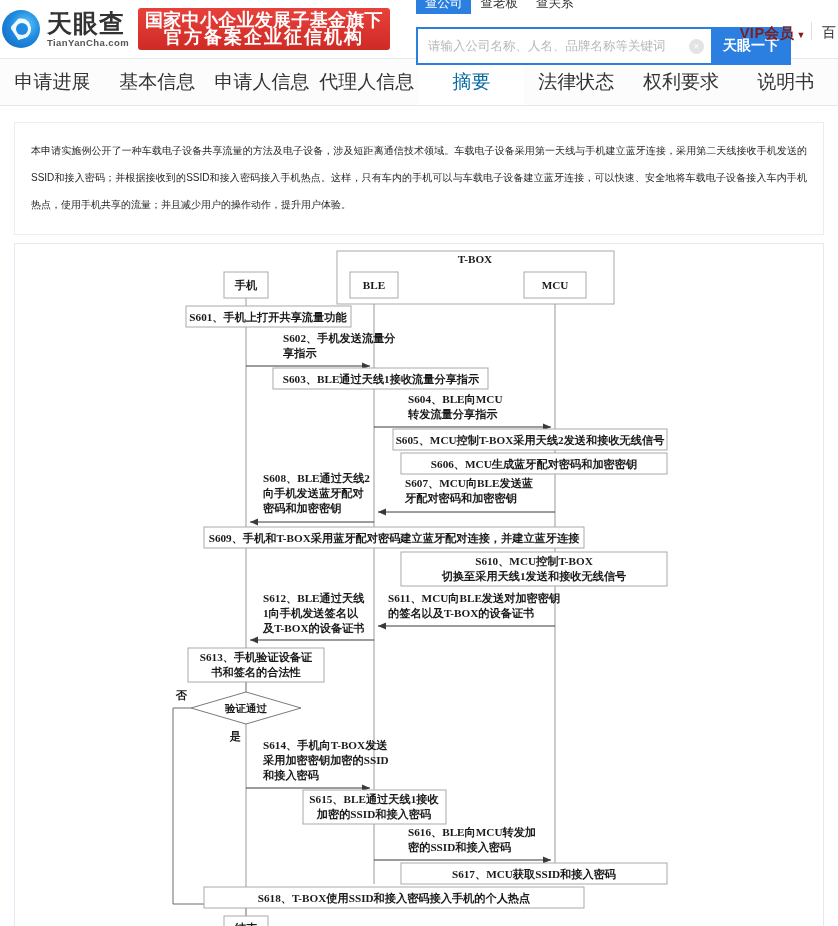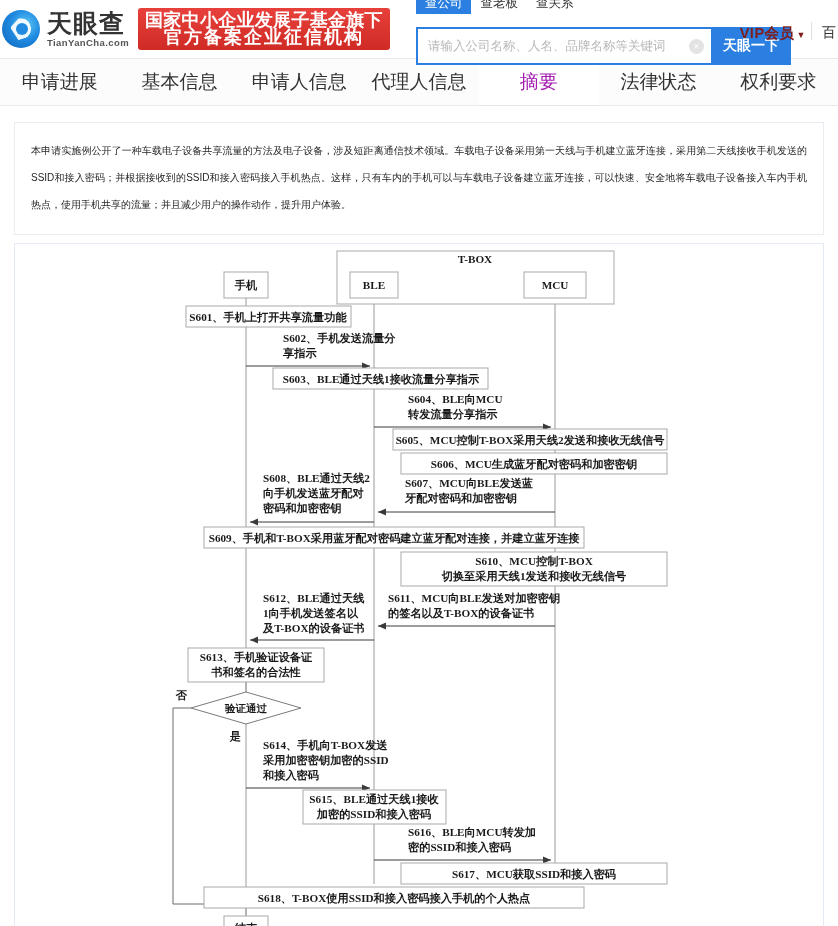--- a/index.html
+++ b/index.html
@@ -90,21 +90,21 @@
   .tabbar {
     height: 48px; display:flex; align-items:stretch;
     border-top:1px solid #e8e8e8;
     border-bottom:1px solid #e8e8e8;
     background:#fcfcfc;
   }
   .tab {
     flex:1; display:flex; align-items:center; justify-content:center;
     font-size:19px; color:#333; cursor:pointer; background:#fcfcfc;
   }
-  .tab.active { color:#a21caf; background:#ffffff; }
+  .tab.active { color:#0369a1; background:#ffffff; }
 
   
   .abstract-wrap { padding: 16px 14px 0 14px; }
   .abstract {
     border: 1px solid #e9edf2;
     padding: 14px 16px 16px 16px;
     font-size: 10px;
     line-height: 27px;
     color: #262626;
     text-align: justify;
@@ -161,20 +161,21 @@
 </div>
 
 <div class="tabbar">
   <div class="tab">申请进展</div>
   <div class="tab">基本信息</div>
   <div class="tab">申请人信息</div>
   <div class="tab">代理人信息</div>
   <div class="tab active">摘要</div>
   <div class="tab">法律状态</div>
   <div class="tab">权利要求</div>
+  <div class="tab">说明书</div>
 </div>
 
 <div class="abstract-wrap">
   <div class="abstract">本申请实施例公开了一种车载电子设备共享流量的方法及电子设备，涉及短距离通信技术领域。车载电子设备采用第一天线与手机建立蓝牙连接，采用第二天线接收手机发送的SSID和接入密码；并根据接收到的SSID和接入密码接入手机热点。这样，只有车内的手机可以与车载电子设备建立蓝牙连接，可以快速、安全地将车载电子设备接入车内手机热点，使用手机共享的流量；并且减少用户的操作动作，提升用户体验。</div>
 </div>
 
 <div class="diagram-wrap">
   <div class="diagram">
     <svg class="dg" viewBox="0 0 808 702">
       <defs>

